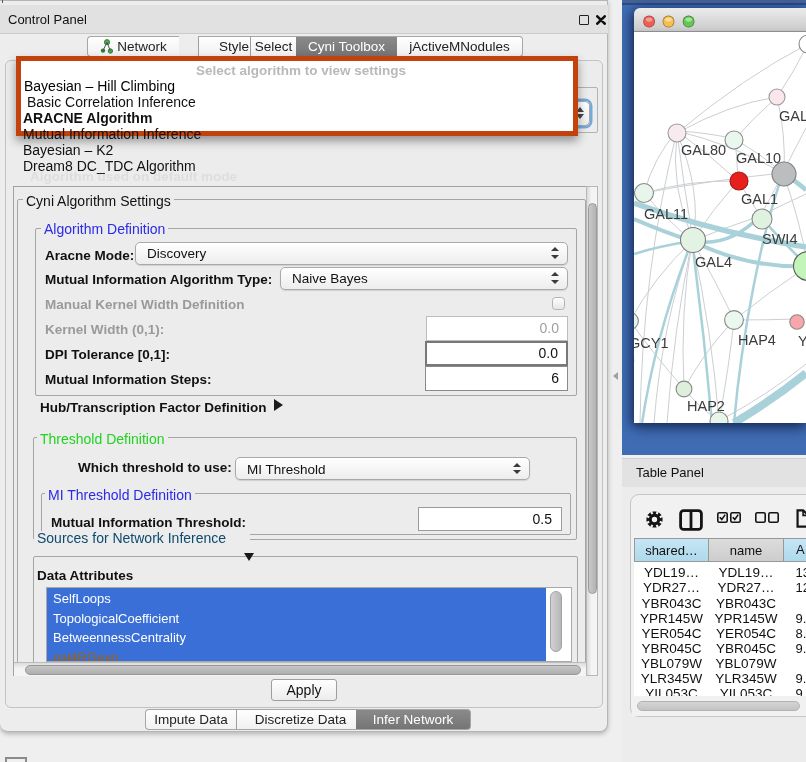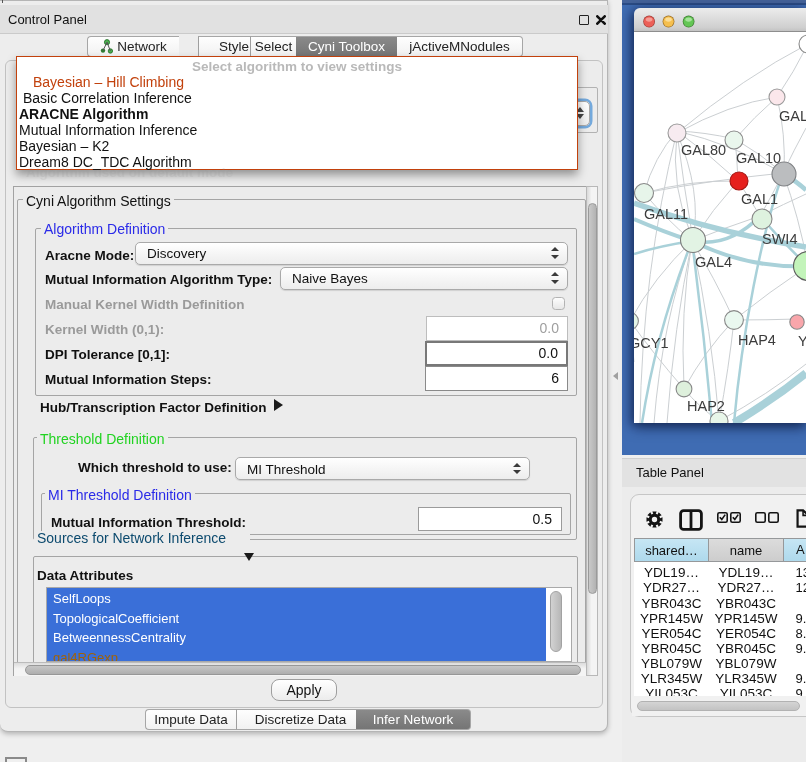--- a/index.html
+++ b/index.html
@@ -111,33 +111,33 @@
     <div class="abs" style="left:503px;top:3px;width:12px;height:61px;background:linear-gradient(90deg,#d2d2d2,#b7b7b7);border:1px solid #a2a2a2;border-radius:6px;box-sizing:border-box"></div>
   </div>
 </div>
 
 <div class="abs" style="left:586px;top:186px;width:12px;height:490px;background:linear-gradient(90deg,#d9d9d9,#f4f4f4 45%,#f4f4f4);border:1px solid #b8b8b8;box-sizing:border-box"></div>
 <div class="abs" style="left:588px;top:203px;width:9px;height:391px;background:linear-gradient(90deg,#c9c9c9,#b2b2b2);border:1px solid #9a9a9a;border-radius:5px;box-sizing:border-box"></div>
 
 <div class="abs" style="left:14px;top:662px;width:572px;height:14px;background:linear-gradient(#dcdcdc,#f4f4f4 45%,#f4f4f4);border-top:1px solid #bbb;box-sizing:border-box"></div>
 <div class="abs" style="left:25px;top:665px;width:556px;height:10px;background:linear-gradient(#c6c6c6,#aeaeae);border:1px solid #979797;border-radius:5px;box-sizing:border-box"></div>
 
-<div class="abs" style="left:271px;top:679px;width:66px;height:22px;background:linear-gradient(#ffffff,#ececec);border:1px solid #9e9e9e;border-radius:8px;box-sizing:border-box;font-size:14px;color:#111;display:flex;align-items:center;justify-content:center">Apply</div>
+<div class="abs" style="left:271px;top:679px;width:66px;height:22px;background:linear-gradient(#ffffff,#ececec);border:1px solid #9e9e9e;border-radius:3px;box-sizing:border-box;font-size:14px;color:#111;display:flex;align-items:center;justify-content:center">Apply</div>
 
 <div class="seg segl" style="left:145px;top:709px;width:91px;">Impute Data</div>
 <div class="seg segsep" style="left:236px;top:709px;width:128px;">Discretize Data</div>
 <div class="seg segdark segr" style="left:356px;top:709px;width:115px;">Infer Network</div>
 
 <div class="abs" style="left:5px;top:757px;width:18px;height:12px;border:2px solid #8a8a8a;background:#f0f0f0"></div>
 
 <div class="arr" style="left:613px;top:372px;border-top:4px solid transparent;border-bottom:4px solid transparent;border-right:5px solid #a0a0a0"></div>
 
-<div class="abs" style="left:16px;top:56px;width:562px;height:114px;background:#fff;border:1px solid #c2410c;box-sizing:border-box;box-shadow:0 5px 9px rgba(0,0,0,0.38);z-index:60">
+<div class="abs" style="left:16px;top:56px;width:562px;height:80px;background:#fff;border:5px solid #c2410c;box-sizing:border-box;box-shadow:0 5px 9px rgba(0,0,0,0.38);z-index:60">
   <div class="abs" style="left:0;top:2px;width:560px;text-align:center;font-size:13.5px;font-weight:bold;color:#b9b9b9">Select algorithm to view settings</div>
-  <div class="abs" style="left:16px;top:16.6px;font-size:14px;color:#c2410c">Bayesian – Hill Climbing</div>
+  <div class="abs" style="left:3px;top:16.6px;font-size:14px;color:#000000">Bayesian – Hill Climbing</div>
   <div class="abs" style="left:6px;top:32.7px;font-size:14px;color:#111">Basic Correlation Inference</div>
   <div class="abs" style="left:2px;top:48.8px;font-size:14px;color:#111;font-weight:bold">ARACNE Algorithm</div>
   <div class="abs" style="left:2px;top:64.9px;font-size:14px;color:#111">Mutual Information Inference</div>
   <div class="abs" style="left:2px;top:81px;font-size:14px;color:#111">Bayesian – K2</div>
   <div class="abs" style="left:2px;top:97px;font-size:14px;color:#111">Dream8 DC_TDC Algorithm</div>
   <div class="abs" style="left:9px;top:108px;font-size:13.5px;font-weight:bold;color:rgba(150,150,150,0.16);white-space:nowrap">Algorithm used on default mode</div>
 </div>
 
 <div class="abs" id="bluedesk" style="left:622px;top:0;width:184px;height:455px;background:#3f6cb3">
   <div class="abs" style="left:0;top:0;width:184px;height:3px;background:#45639a"></div>

